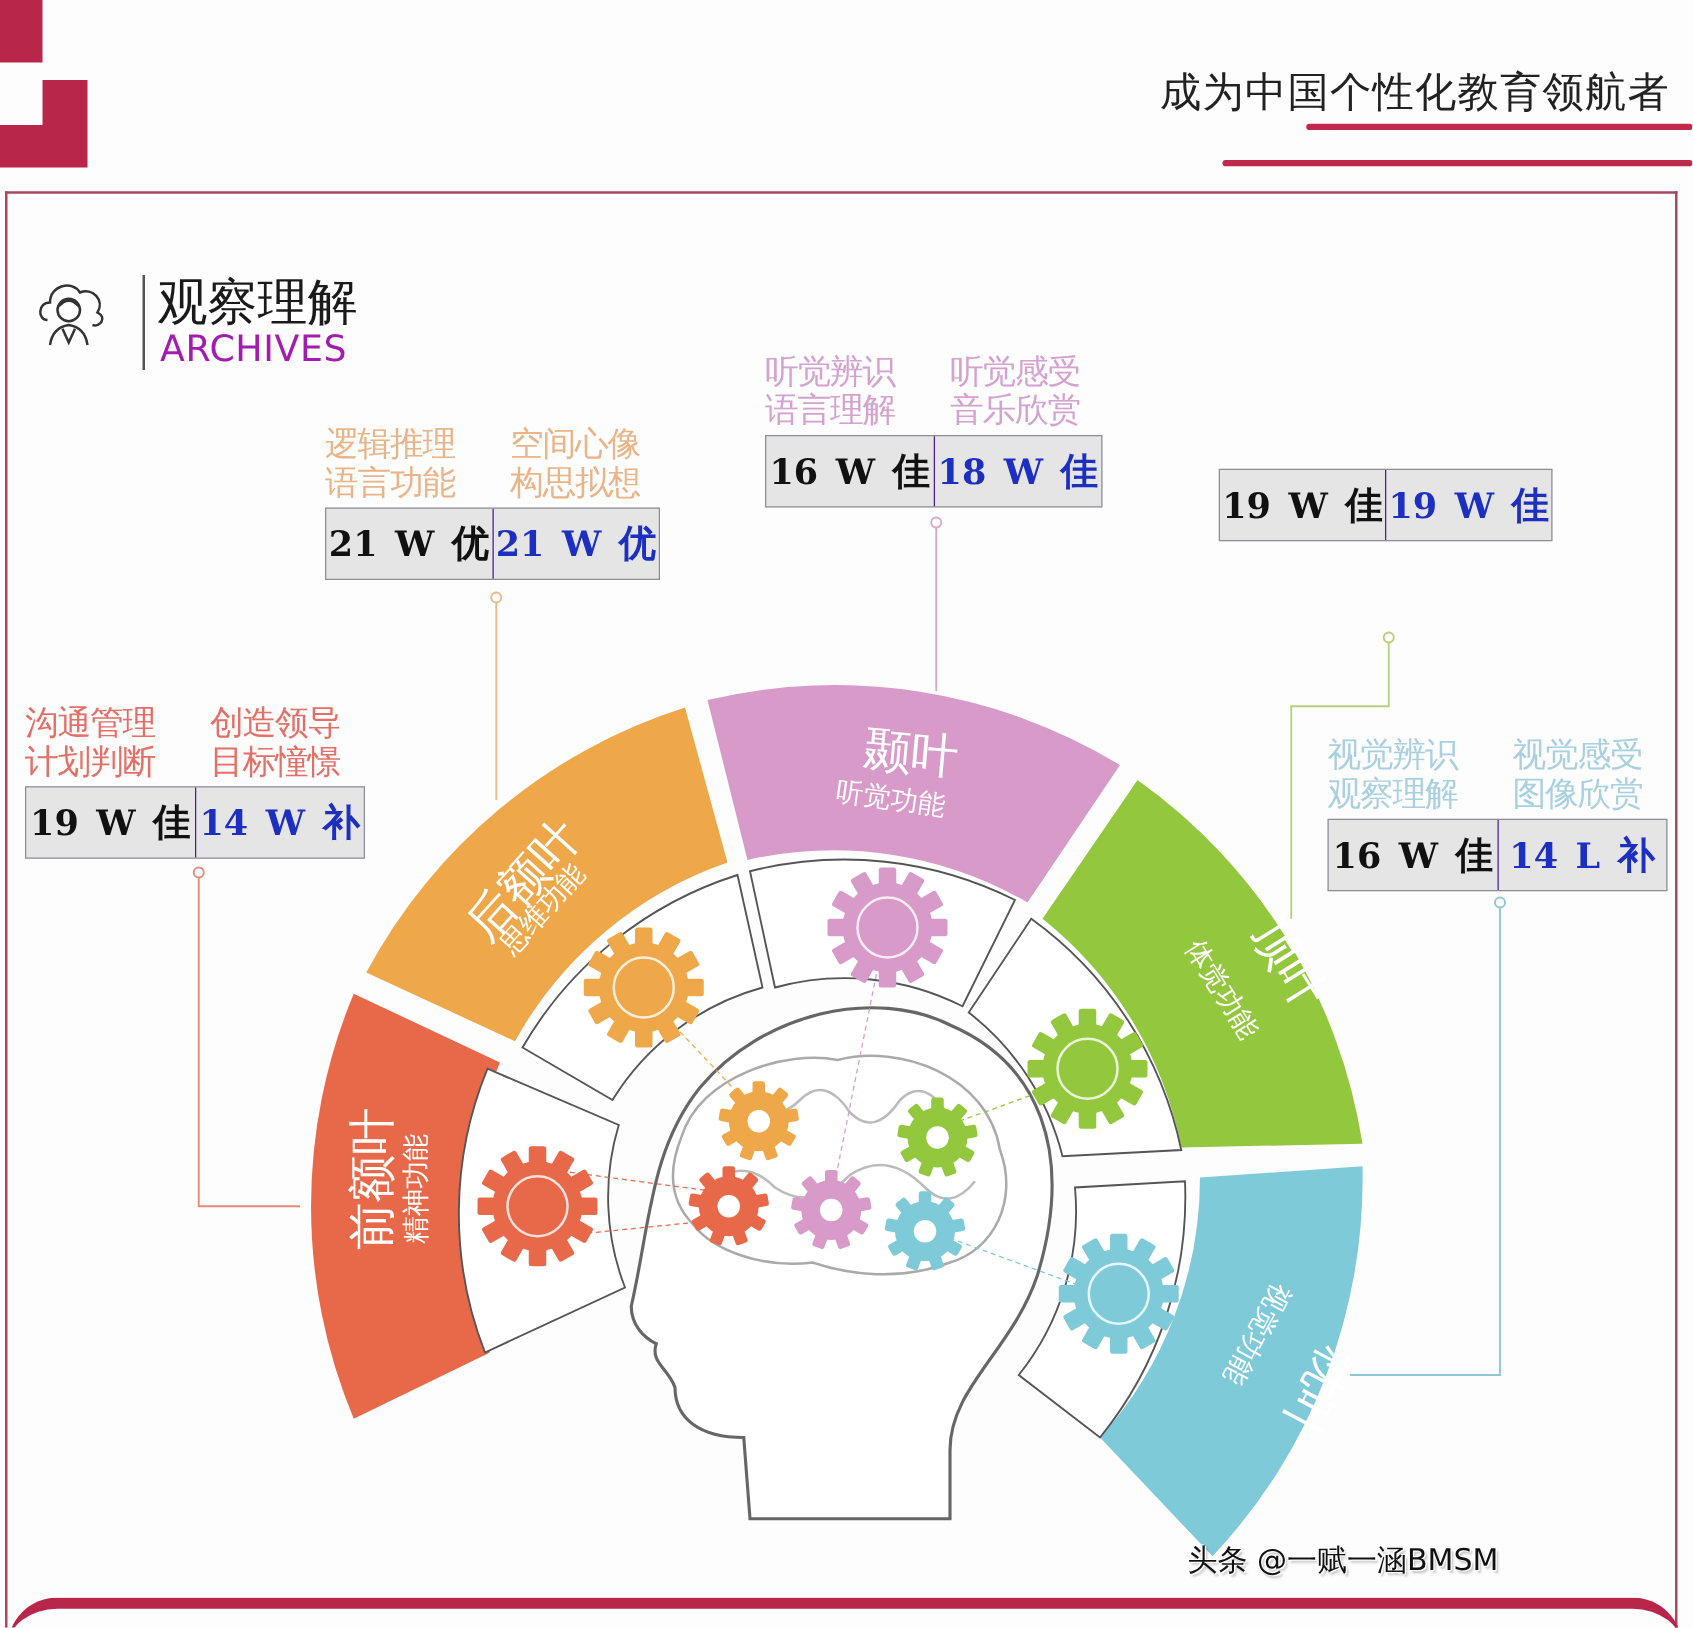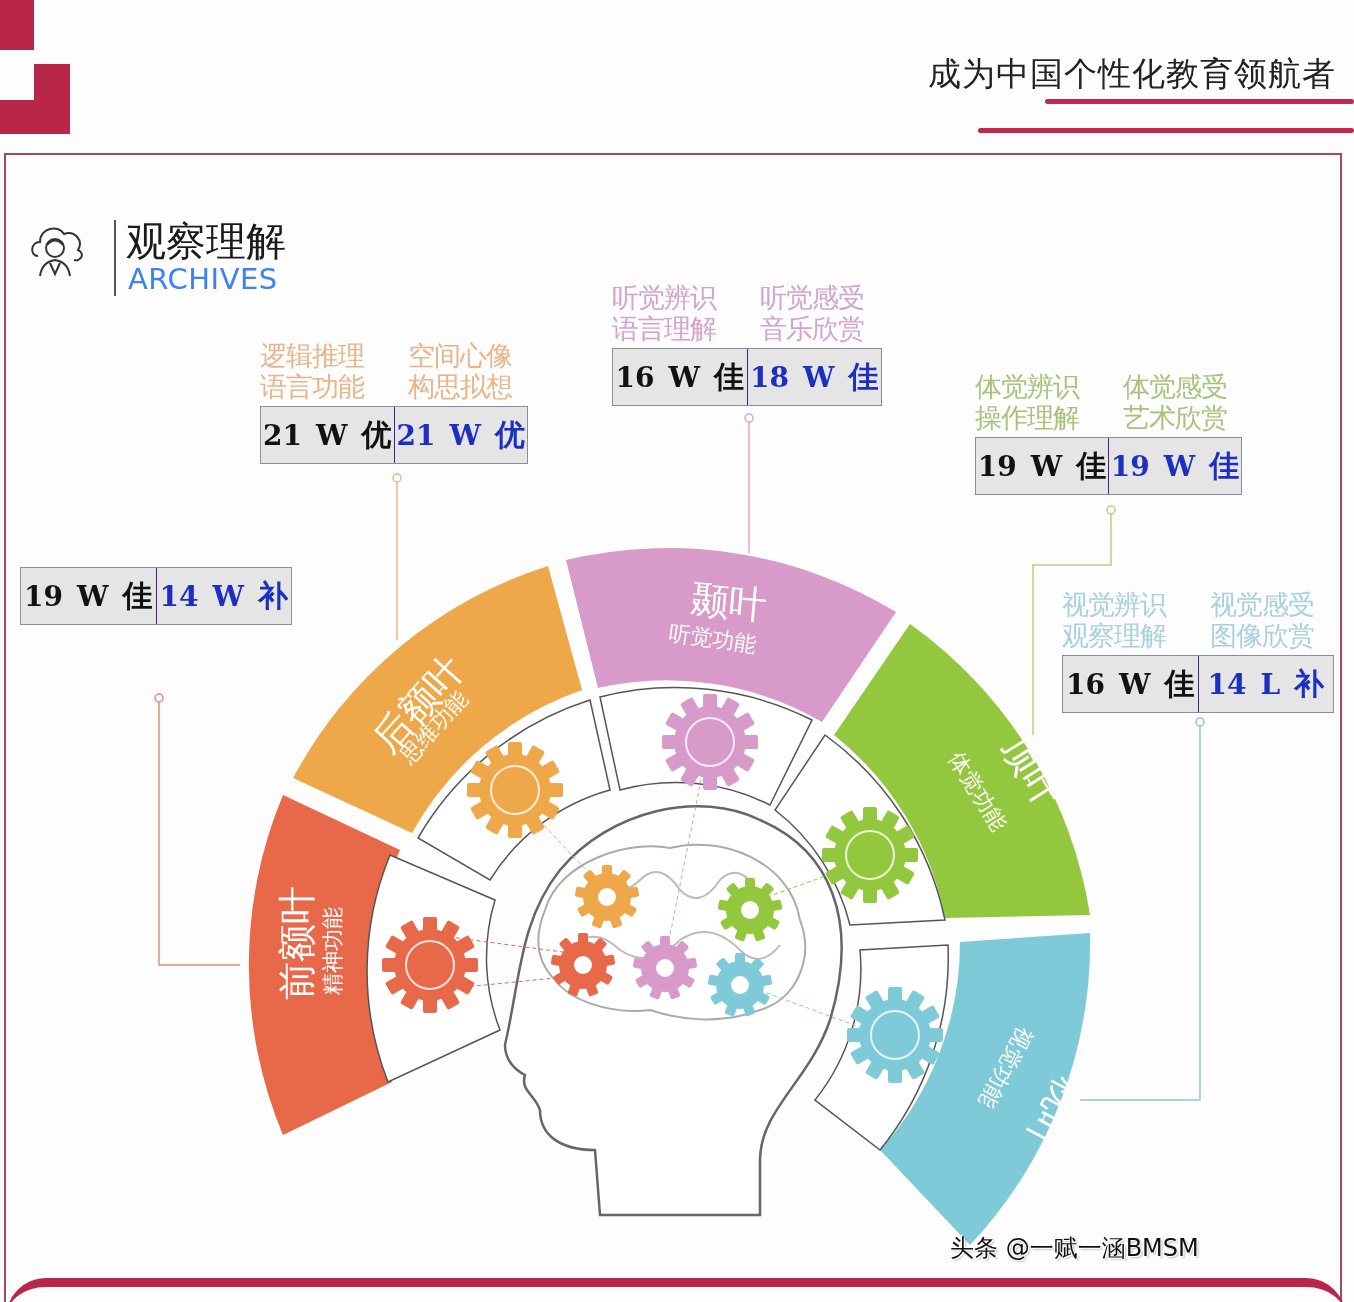--- a/index.html
+++ b/index.html
@@ -18,21 +18,21 @@
     position: absolute; left: 4px; top: 153px; width: 1338px; height: 1180px;
     border: 2px solid #a8475f; border-bottom: none; box-sizing: border-box;
   }
   .bottom-bar {
     position: absolute; left: 6px; top: 1278px; width: 1340px; height: 40px;
     border-top: 9px solid #b8264a; border-radius: 40px 40px 0 0; box-sizing: border-box;
   }
   .archive-block { position: absolute; left: 28px; top: 218px; }
   .archive-divider { position: absolute; left: 114px; top: 220px; width: 2px; height: 76px; background: #555; }
   .archive-cn { position: absolute; left: 126px; top: 214px; font-size: 40px; color: #1a1a1a; }
-  .archive-en { position: absolute; left: 128px; top: 262px; font-size: 29px; color: #3b82f6; letter-spacing: 0.5px; }
+  .archive-en { position: absolute; left: 128px; top: 262px; font-size: 29px; color: #a21caf; letter-spacing: 0.5px; }
   .label-group { position: absolute; }
   .label-lines { display: flex; gap: 44px; font-size: 27px; line-height: 31px; letter-spacing: -1px; }
   .label-col div { white-space: nowrap; }
   .score-box {
     display: flex; border: 1px solid #8d8d9a; background: #e5e5e5; margin-top: 4px; height: 56px;
   }
   .score-cell {
     flex: 1; display: flex; align-items: center; justify-content: center; gap: 14px;
     font-family: "DejaVu Serif", "Liberation Serif", serif; font-weight: bold; font-size: 28px;
   }
@@ -174,20 +174,30 @@
   <use href="#gear" x="895" y="1035" style="color:#7ecad8"></use>
 
   <use href="#smallgear" x="607" y="897" style="color:#eea84a"></use>
   <use href="#smallgear" x="583" y="965" style="color:#e8694a"></use>
   <use href="#smallgear" x="665" y="968" style="color:#d89ac8"></use>
   <use href="#smallgear" x="750" y="910" style="color:#93c83e"></use>
   <use href="#smallgear" x="740" y="985" style="color:#7ecad8"></use>
 </svg>
 
 <div class="label-group" style="left:20px;top:563px;width:272px;">
+  <div class="label-lines" style="color:#e46f66;">
+    <div class="label-col">
+        <div>沟通管理</div>
+        <div>计划判断</div>
+      </div>
+    <div class="label-col">
+        <div>创造领导</div>
+        <div>目标憧憬</div>
+      </div>
+  </div>
   <div class="score-box">
     <div class="score-cell left">
         <span>19</span>
         <span>W</span>
         <span class="grade">佳</span>
       </div>
     <div class="score-cell right">
         <span>14</span>
         <span>W</span>
         <span class="grade">补</span>
@@ -239,30 +249,20 @@
       </div>
     <div class="score-cell right">
         <span>18</span>
         <span>W</span>
         <span class="grade">佳</span>
       </div>
   </div>
 </div>
 
 <div class="label-group" style="left:975px;top:371px;width:267px;">
-  <div class="label-lines" style="color:#a8c27a;">
-    <div class="label-col">
-        <div>体觉辨识</div>
-        <div>操作理解</div>
-      </div>
-    <div class="label-col">
-        <div>体觉感受</div>
-        <div>艺术欣赏</div>
-      </div>
-  </div>
   <div class="score-box">
     <div class="score-cell left">
         <span>19</span>
         <span>W</span>
         <span class="grade">佳</span>
       </div>
     <div class="score-cell right">
         <span>19</span>
         <span>W</span>
         <span class="grade">佳</span>

